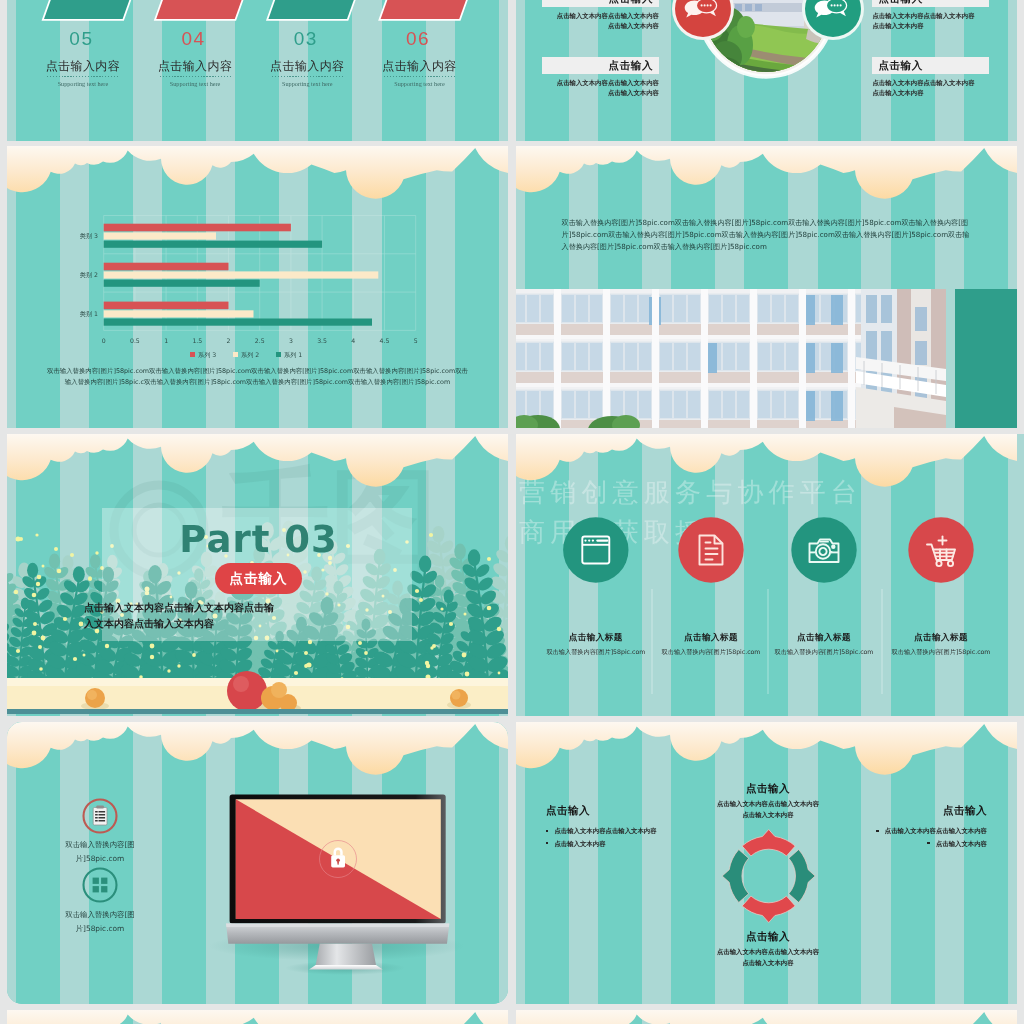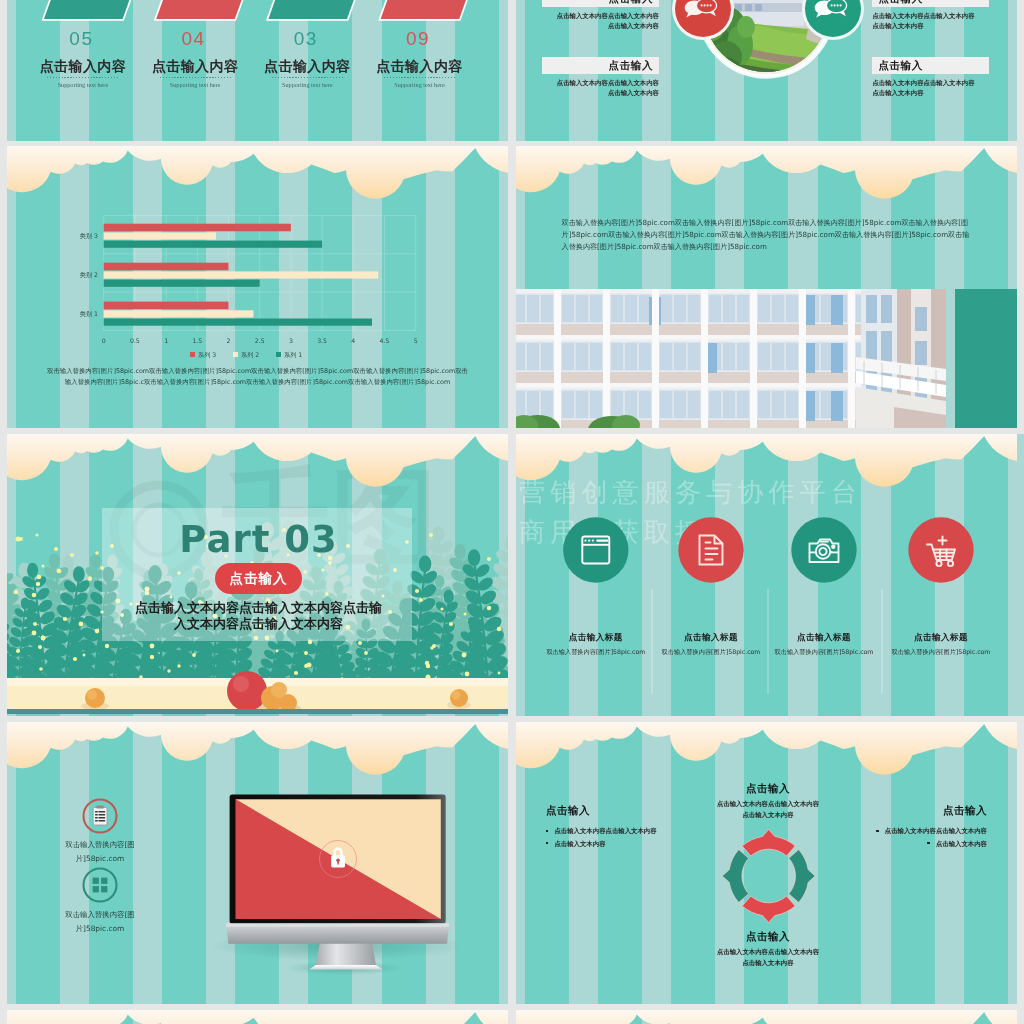--- a/index.html
+++ b/index.html
@@ -5,43 +5,43 @@
 html,body{margin:0;padding:0;}
 body{width:1024px;height:1024px;background:#e5e6e6;font-family:"Liberation Sans",sans-serif;overflow:hidden;position:relative;}
 .slide{position:absolute;width:501px;height:282px;overflow:hidden;background:#71d0c4;}
 .stripes{position:absolute;left:-20px;top:0;width:600px;height:282px;
   background:repeating-linear-gradient(to right,#abd8d4 0px,#abd8d4 29.1px,#71d0c4 29.1px,#71d0c4 73.1px);}
 .cn{font-family:"DejaVu Sans","Liberation Sans",sans-serif;}
 .abs{position:absolute;}
 #s0{left:7px;top:-141px;} #s1{left:516px;top:-141px;}
 #s2{left:7px;top:146px;} #s3{left:516px;top:146px;}
 #s4{left:7px;top:434px;} #s5{left:516px;top:434px;padding-left:40px;}
-#s6{left:7px;top:722px;} #s7{left:516px;top:722px;}
+#s6{left:7px;top:722px;border-radius:15px;} #s7{left:516px;top:722px;}
 #s8{left:7px;top:1010px;} #s9{left:516px;top:1010px;}
 
 .s0step{position:absolute;top:166px;width:130px;text-align:center;}
 .s0num{font-size:19px;letter-spacing:1.5px;line-height:19px;font-weight:400;margin-left:-3px;padding-top:4px;}
 .s0num.teal{color:#2f9e8b;} .s0num.red{color:#d75355;}
-.s0title{font-size:14px;font-weight:bold;color:#2b2b2b;margin-top:10px;letter-spacing:.4px;}
+.s0title{font-size:12px;font-weight:normal;color:#2b2b2b;margin-top:10px;letter-spacing:.4px;}
 .s0dots{width:71px;height:1px;margin:1px auto 0;opacity:.85;
   background:repeating-linear-gradient(to right,#3d8c82 0px,#3d8c82 1.3px,transparent 1.3px,transparent 2.9px);}
 .s0sub{font-size:6.2px;color:#3f6b66;margin-top:3px;font-family:"Liberation Serif",serif;}
 
 .s1blk{position:absolute;width:117px;}
 .s1box{height:17px;background:#efefef;display:flex;align-items:center;padding:0 6px;box-sizing:border-box;}
 .s1blk[style*="right"] .s1box{justify-content:flex-end;}
 .s1box span{font-size:10.5px;font-weight:bold;color:#1c1c1c;letter-spacing:.6px;}
 .s1body{font-size:6.4px;color:#2a2a2a;line-height:10.3px;margin-top:4px;font-weight:bold;}
 
 .s3body{position:absolute;left:45.6px;top:71px;width:412px;font-size:7.1px;line-height:12.2px;color:#1d3b37;text-align:left;}
 
 .s4panel{left:94.6px;top:74.3px;width:310.6px;height:132.9px;background:rgba(255,255,255,.34);}
 .s4title{left:95px;top:84px;width:313px;text-align:center;font-size:37px;font-weight:700;color:#2f8273;letter-spacing:1px;font-family:"DejaVu Sans","Liberation Sans",sans-serif;}
 .s4btn{left:208px;top:129px;width:87px;height:31px;line-height:31px;text-align:center;background:#df4446;color:#fff;border-radius:16px;font-size:13.6px;font-weight:bold;letter-spacing:1px;}
-.s4body{left:95px;top:166px;width:313px;text-align:center;font-size:13px;font-weight:bold;color:#1f1f1f;line-height:16px;}
+.s4body{left:77px;top:166px;width:313px;text-align:left;font-size:10px;font-weight:bold;color:#1f1f1f;line-height:16px;}
 
 .s5wm{position:absolute;left:3px;top:41px;font-size:26px;letter-spacing:5.2px;color:#ffffff;opacity:.33;font-family:"DejaVu Sans",sans-serif;}
 .s5wm2{position:absolute;left:3px;top:81px;font-size:26px;letter-spacing:5.2px;color:#ffffff;opacity:.33;font-family:"DejaVu Sans",sans-serif;}
 .s5item{position:absolute;top:182px;width:144px;text-align:center;}
 .s5t{font-size:8.6px;font-weight:bold;color:#1c1c1c;letter-spacing:.4px;margin-top:16px;}
 .s5d{font-size:6.2px;color:#2b2b2b;margin-top:4px;}
 
 .s6t{position:absolute;left:33px;width:120px;text-align:center;font-size:7.4px;line-height:13.5px;color:#27423f;font-family:"DejaVu Sans","Liberation Sans",sans-serif;}
 
 .s7top{position:absolute;left:152px;top:60px;width:200px;text-align:center;}
@@ -82,21 +82,21 @@
     <div class="s0dots"></div>
     <div class="s0sub">Supporting text here</div>
   </div>
   <div class="s0step" style="left:235.3px">
     <div class="s0num teal">03</div>
     <div class="s0title cn">点击输入内容</div>
     <div class="s0dots"></div>
     <div class="s0sub">Supporting text here</div>
   </div>
   <div class="s0step" style="left:347.5px">
-    <div class="s0num red">09</div>
+    <div class="s0num red">06</div>
     <div class="s0title cn">点击输入内容</div>
     <div class="s0dots"></div>
     <div class="s0sub">Supporting text here</div>
   </div>
 </div>
 
 <div class="slide" id="s1">
   <div class="stripes"></div>
   <svg class="abs" style="left:0;top:0" width="501" height="282" viewBox="0 0 501 282">
     <defs>

